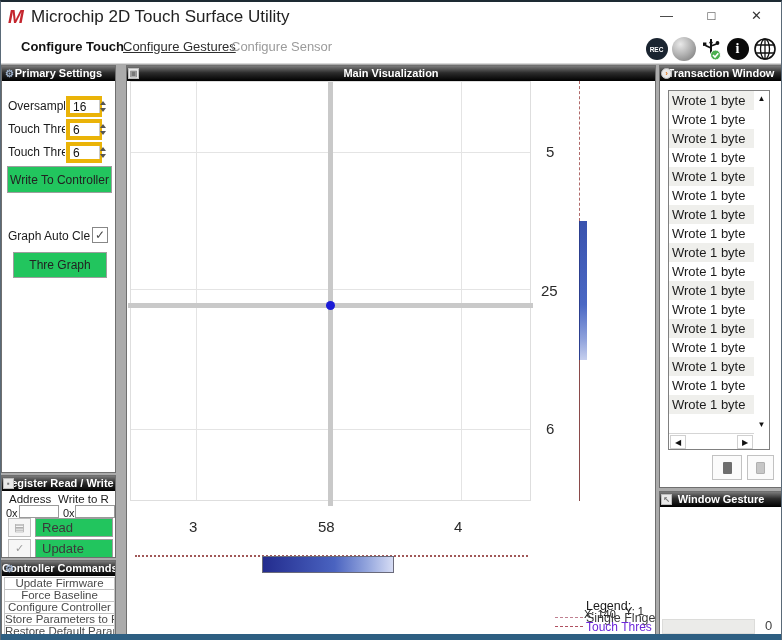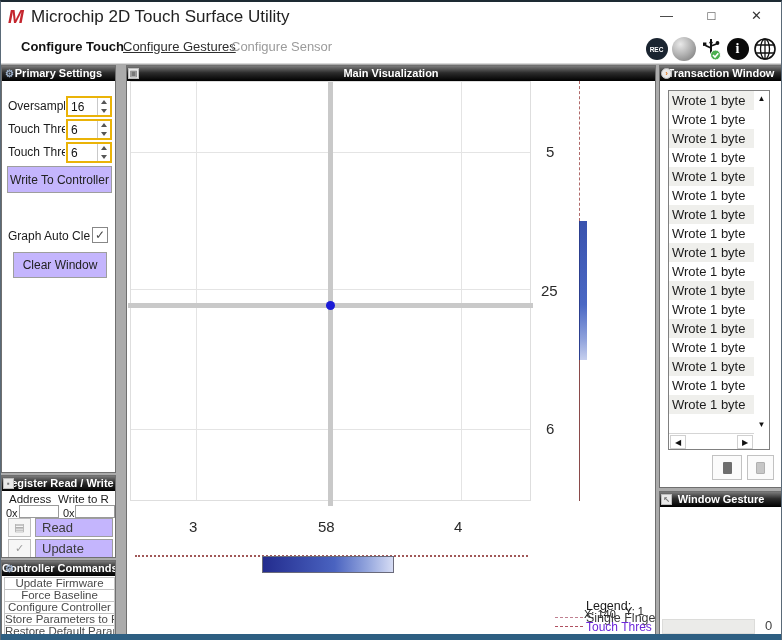--- a/index.html
+++ b/index.html
@@ -50,31 +50,31 @@
   #register  { left:0;   top:473px; width:115px; height:83px; }
   #controller{ left:0;   top:558px; width:115px; height:75px; }
   #viz       { left:125px;top:63px; width:530px; height:570px; }
   #txn       { left:658px;top:63px; width:124px; height:423px; }
   #gesture   { left:658px;top:489px;width:124px; height:144px; }
 
   
   .spin-row { position:absolute; left:0; width:115px; height:22px; }
   .spin-row .lbl { position:absolute; left:6px; top:3px; width:57px; font-size:12px; color:#1a1a1a;
                    white-space:nowrap; overflow:hidden; }
-  .spin-box { position:absolute; left:64px; top:0; width:46px; height:21px; border:2px solid #eab308;
+  .spin-box { position:absolute; left:64px; top:0; width:36px; height:21px; border:4px solid #eab308;
               display:flex; }
   .spin-box input { width:29px; height:100%; border:0; font-size:12px; padding-left:3px;
                     font-family:"Liberation Sans",sans-serif; color:#111; outline:none; }
   .spin-btns { width:14px; border-left:1px solid #c9c9c9; display:flex; flex-direction:column; }
   .spin-btns .sb { flex:1; display:flex; align-items:center; justify-content:center; }
   .tri-up { width:0; height:0; border-left:3px solid transparent; border-right:3px solid transparent;
             border-bottom:4px solid #555; }
   .tri-dn { width:0; height:0; border-left:3px solid transparent; border-right:3px solid transparent;
             border-top:4px solid #555; }
-  .btn { background:#c4b5fd; border:1px solid #9e9e9e; font-size:12px; color:#222;
+  .btn { background:#22c55e; border:1px solid #9e9e9e; font-size:12px; color:#222;
          font-family:"Liberation Sans",sans-serif; white-space:nowrap; overflow:hidden; }
   #write-ctrl-btn { position:absolute; left:5px; top:100px; width:105px; height:27px; }
   .chk-row { position:absolute; left:0; top:160px; width:115px; height:20px; }
   .chk-row .lbl { position:absolute; left:6px; top:3px; font-size:12px; color:#1a1a1a; white-space:nowrap; }
   .checkbox { position:absolute; left:90px; top:1px; width:16px; height:16px; border:1px solid #878787;
               font-size:12px; line-height:14px; text-align:center; color:#4a4a4a; background:#fff; }
   #clear-graph-btn { position:absolute; left:11px; top:186px; width:94px; height:26px; }
 
   
   .reg-lbl { position:absolute; top:17px; font-size:11.5px; color:#1a1a1a; white-space:nowrap; }
@@ -240,21 +240,21 @@
       </div>
     </div>
 
     <button class="btn" id="write-ctrl-btn">Write To Controller</button>
 
     <div class="chk-row">
       <span class="lbl">Graph Auto Cle</span>
       <div class="checkbox">✓</div>
     </div>
 
-    <button class="btn" id="clear-graph-btn">Clear Window</button>
+    <button class="btn" id="clear-graph-btn">Thre Graph</button>
   </section>
 
   <section class="panel" id="register">
     <div class="panel-hdr">
       <span class="hdr-icon boxy">▪</span>
       <span>Register Read / Write</span>
     </div>
     <span class="reg-lbl" style="left:7px">Address</span>
     <span class="reg-lbl" style="left:56px">Write to R</span>
     <span class="hex-lbl" style="left:4px">0x</span>

